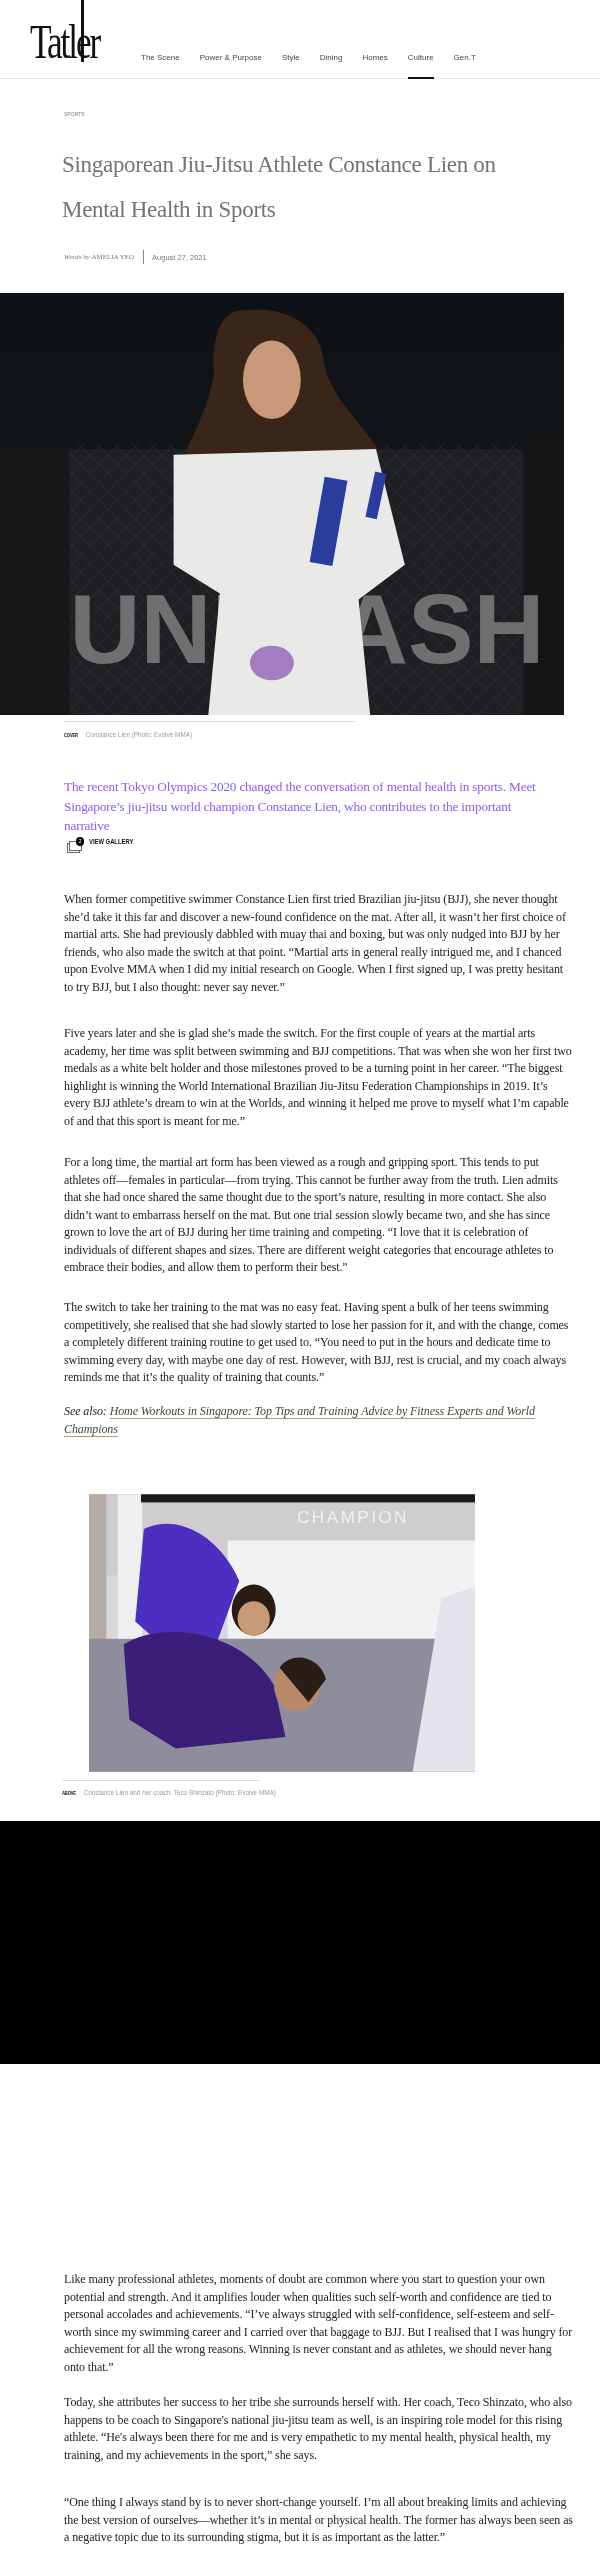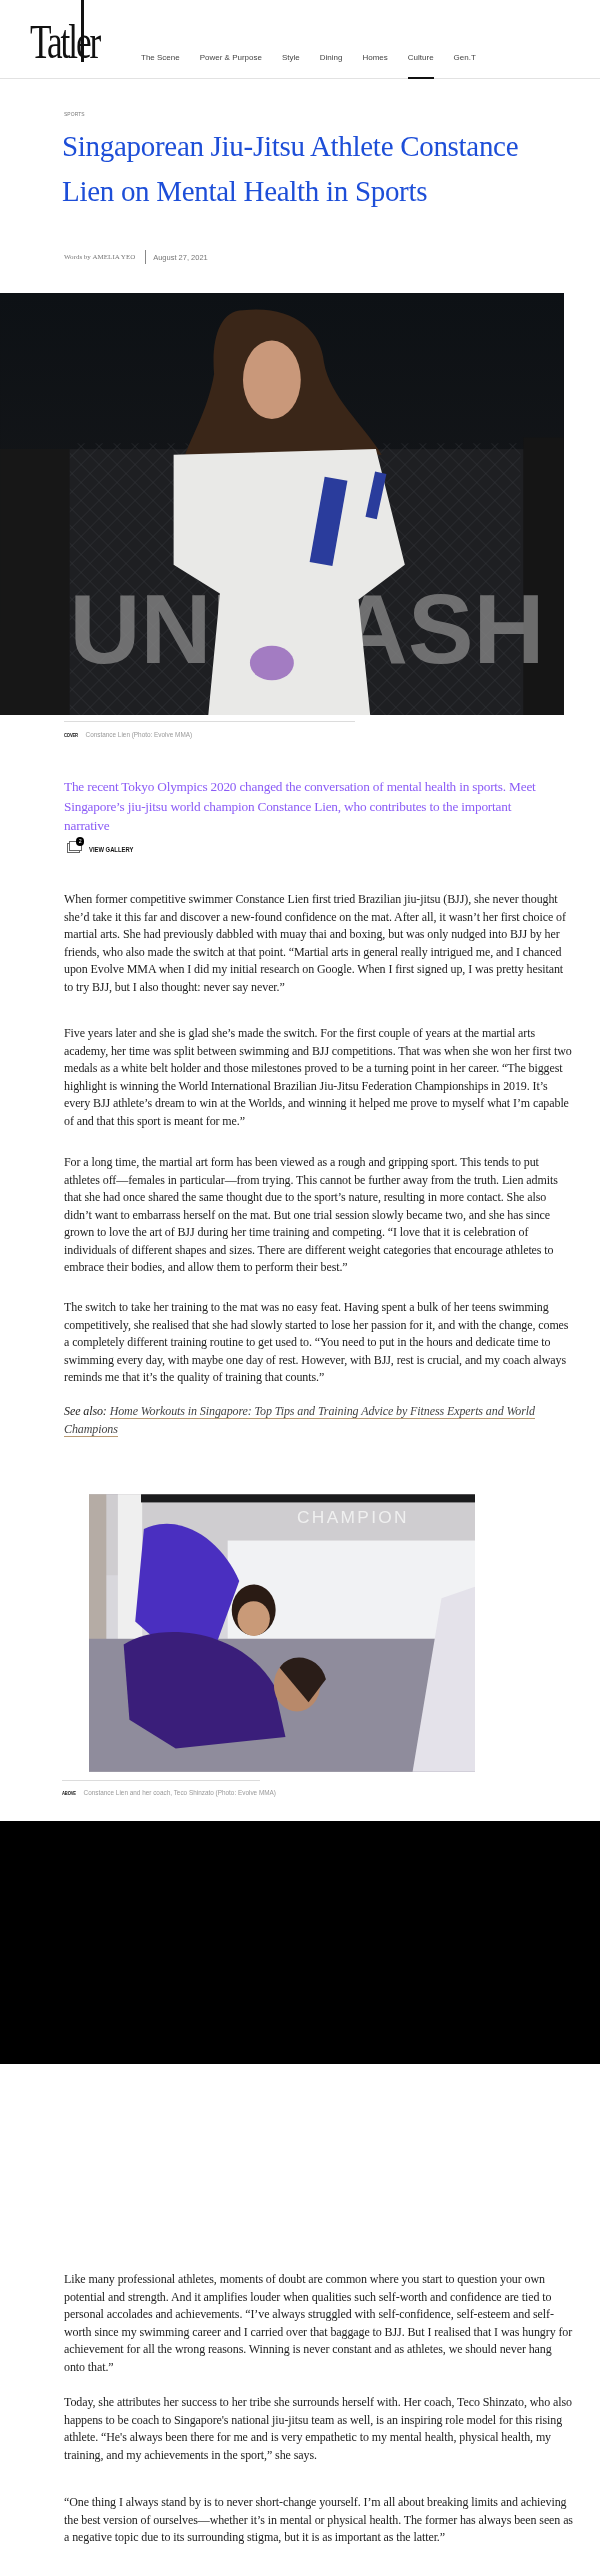--- a/index.html
+++ b/index.html
@@ -10,37 +10,37 @@
   .header { position: absolute; left: 0; top: 0; width: 600px; height: 79px; border-bottom: 0.6px solid #e2e2e2; }
   .logo { position: absolute; left: 30px; top: 0; width: 93px; height: 64px; }
   .logo .stem { position: absolute; left: 51px; top: 0; width: 2.9px; height: 62px; background: #111; }
   .logo .word { position: absolute; left: 0; top: 17.4px; font-family: "Liberation Serif", serif; font-size: 49px; line-height: 49px; letter-spacing: -2.9px; transform: scaleX(0.72); transform-origin: left top; color: #111; font-weight: 400; }
   .nav { position: absolute; left: 141px; top: 53px; display: flex; gap: 4px; }
   .nav a { position: relative; font-family: "Liberation Sans", sans-serif; font-size: 8px; color: #444; text-decoration: none; margin-right: 16px; letter-spacing: 0px; display: inline-block; }
   .nav a.active::after { content: ""; position: absolute; left: 0; right: 0; top: 24px; height: 1.7px; background: #111; }
 
   
   .kicker { position: absolute; left: 64px; top: 111px; font-family: "Liberation Sans", sans-serif; font-size: 5.8px; color: #777; letter-spacing: 0.1px; transform: scaleX(0.85); transform-origin: left; }
-  .title { position: absolute; left: 62px; top: 124px; width: 474px; font-family: "Liberation Serif", serif; font-size: 29px; line-height: 45px; font-weight: 400; letter-spacing: -0.3px; color: #1d4ed8; }
+  .title { position: absolute; left: 62px; top: 142px; width: 474px; font-family: "Liberation Serif", serif; font-size: 23px; line-height: 45px; font-weight: 400; letter-spacing: -0.3px; color: #737373; }
   .byline { position: absolute; left: 64px; top: 250px; display: flex; align-items: center; font-size: 7.5px; color: #666; }
-  .byline .words { font-family: "Liberation Serif", serif; font-size: 7px; color: #777; margin-right: 1.7px; }
+  .byline .words { font-family: "Liberation Serif", serif; font-style: italic; font-size: 7px; color: #777; margin-right: 1.7px; }
   .byline .author { font-family: "Liberation Serif", serif; font-size: 7px; color: #777; letter-spacing: 0; }
   .byline .sep { width: 0.6px; height: 14px; background: #888; margin: 0 8px 0 9.3px; }
   .byline .date { font-family: "Liberation Sans", sans-serif; font-size: 7.5px; color: #777; }
 
   
   .hero { position: absolute; left: 0; top: 293px; width: 564px; height: 422px; overflow: hidden; background: #0e1114; }
   .hero svg { display: block; }
   .hr { position: absolute; height: 0.6px; background: #dcdcdc; }
   .caption { position: absolute; font-family: "Liberation Sans", sans-serif; font-size: 6.4px; color: #999; }
   .caption .label { font-weight: 700; color: #111; font-size: 5.2px; letter-spacing: -0.2px; margin-right: 2.3px; transform: scaleX(0.8); display: inline-block; transform-origin: left; }
 
   .standfirst { position: absolute; left: 64px; top: 777px; width: 492px; font-family: "Liberation Serif", serif; font-size: 13.3px; line-height: 19.7px; color: #8b5cf6; letter-spacing: -0.2px; }
 
-  .gallery { position: absolute; left: 66px; top: 837px; display: flex; align-items: flex-end; cursor: pointer; }
+  .gallery { position: absolute; left: 66px; top: 837px; display: flex; align-items: flex-start; cursor: pointer; }
   .gallery .icon { position: relative; width: 18.5px; height: 17.4px; margin-right: 4.6px; }
   .gallery .icon .sq1 { position: absolute; left: 1.2px; top: 5.8px; width: 12.7px; height: 10.4px; border: 0.9px solid #666; background: #fff; }
   .gallery .icon .sq2 { position: absolute; left: 2.9px; top: 4px; width: 12.7px; height: 10.4px; border: 0.9px solid #666; background: #fff; }
   .gallery .icon .badge { position: absolute; left: 9.8px; top: 0px; width: 8.7px; height: 8.7px; border-radius: 50%; background: #000; color: #fff; font-family: "Liberation Sans", sans-serif; font-size: 5.2px; line-height: 8.7px; text-align: center; }
   .gallery .label { font-family: "Liberation Sans", sans-serif; font-weight: 700; font-size: 7.5px; color: #111; transform: scaleX(0.78); transform-origin: left; display: inline-block; margin-bottom: 0.6px; }
 
   .para { position: absolute; left: 64px; width: 509px; font-family: "Liberation Serif", serif; font-size: 12px; line-height: 17.5px; color: #222; letter-spacing: -0.1px; }
   .see-also { font-style: italic; }
   .see-also a { color: #444; text-decoration: none; border-bottom: 1.2px solid #b89a73; text-align: center; }
 

